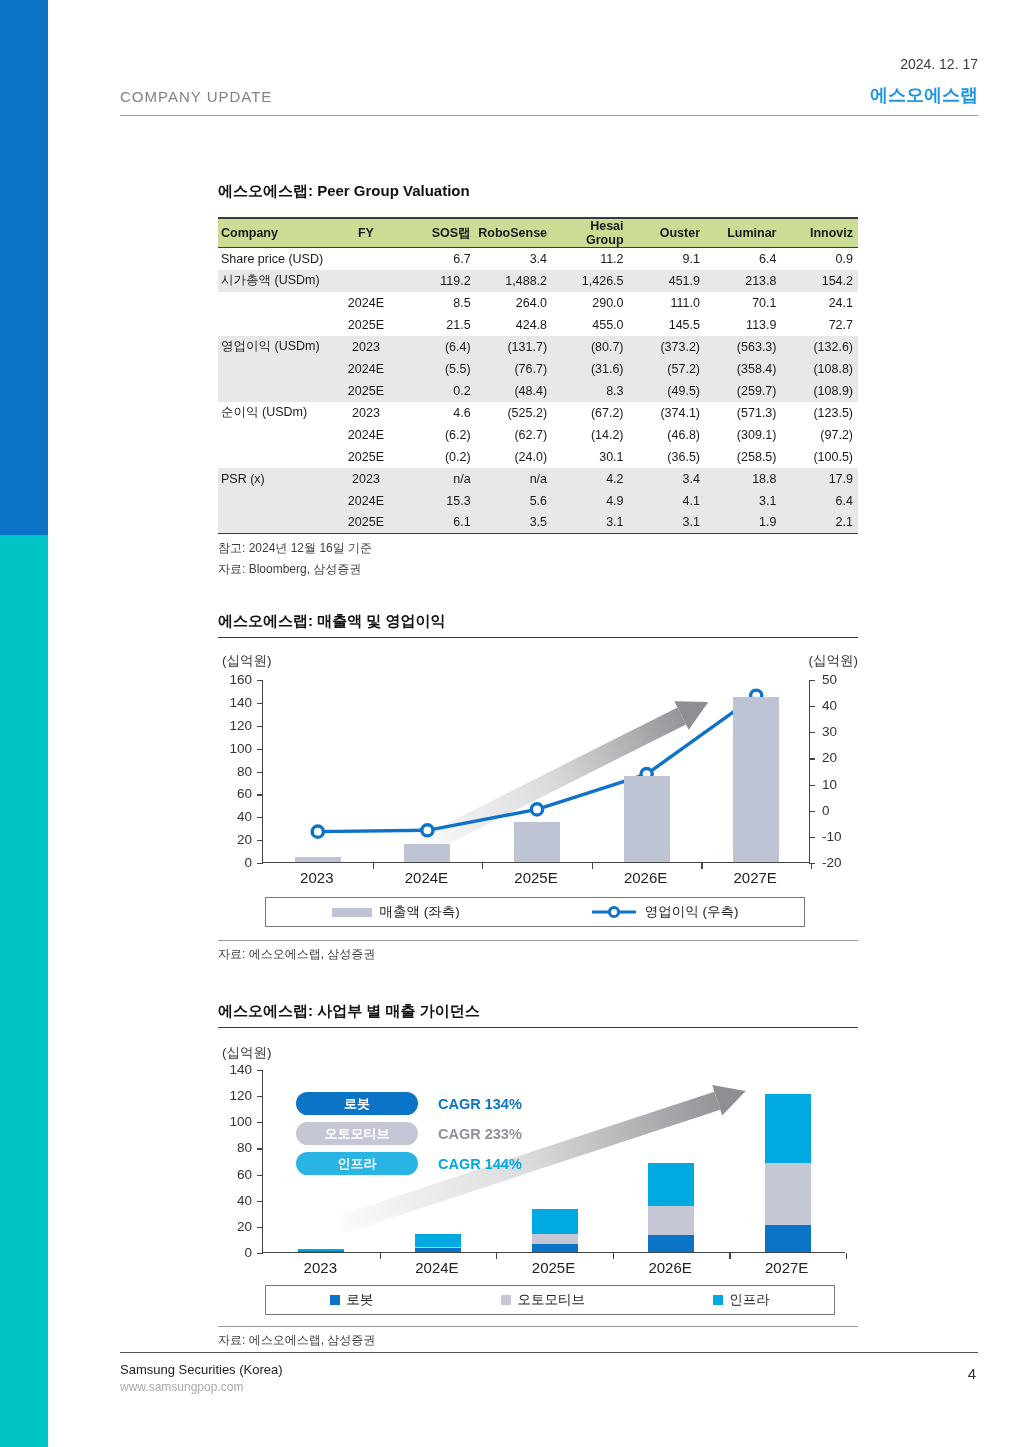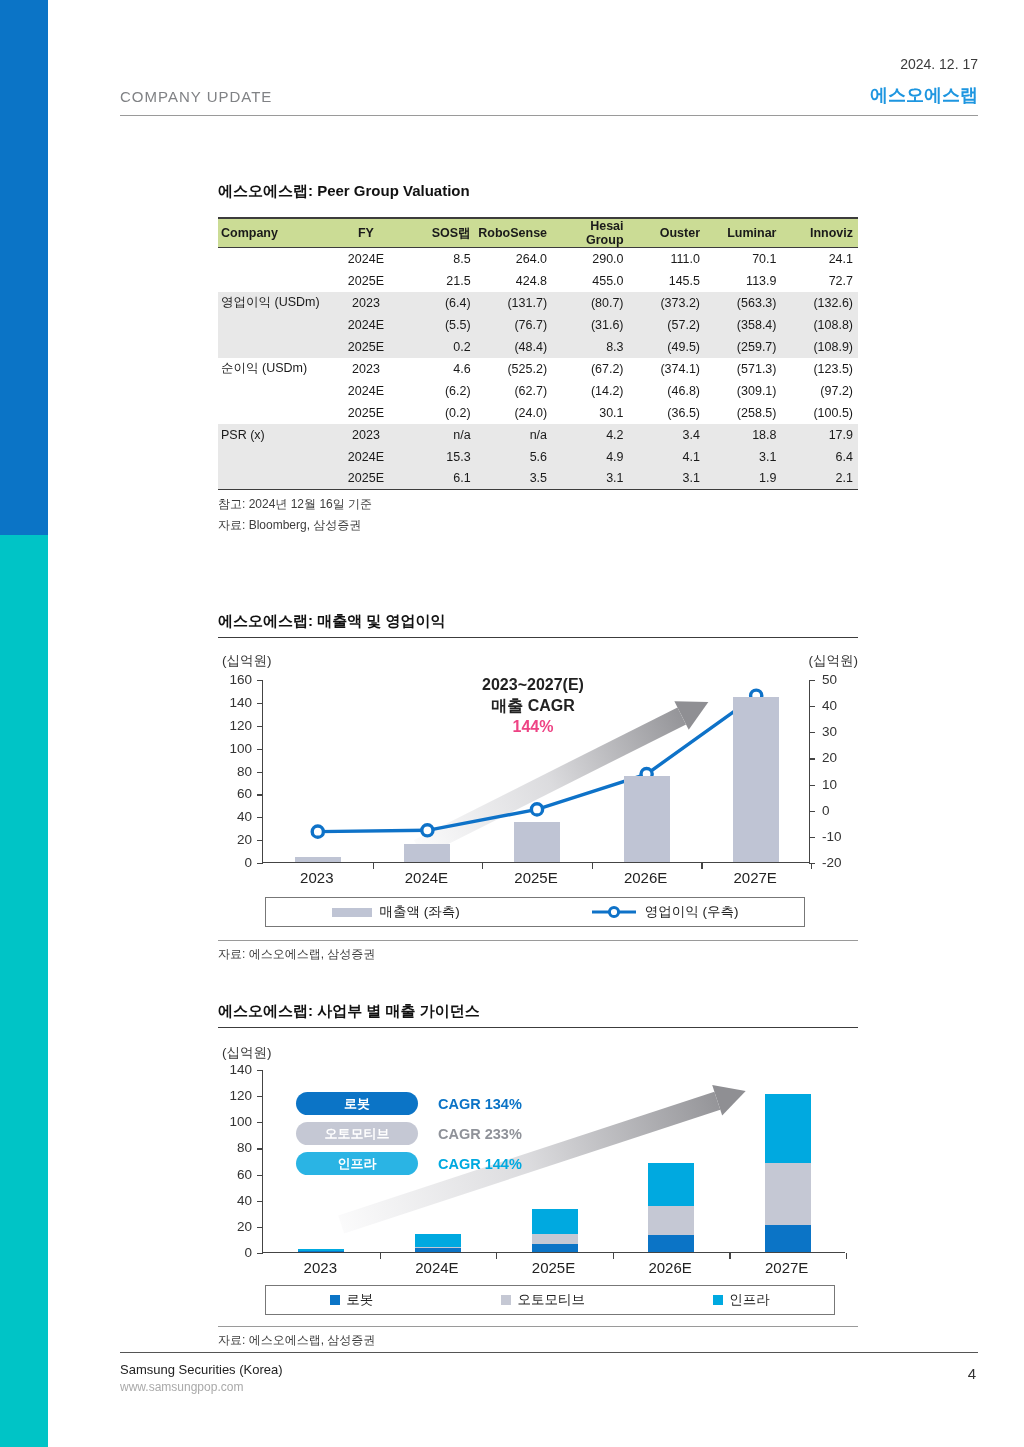--- a/index.html
+++ b/index.html
@@ -100,20 +100,40 @@
             <th class="col-num">SOS랩</th>
             <th class="col-num">RoboSense</th>
             <th class="col-num">Hesai Group</th>
             <th class="col-num">Ouster</th>
             <th class="col-num">Luminar</th>
             <th class="col-num">Innoviz</th>
           </tr>
         </thead>
         <tbody>
           <tr>
+            <td class="col-label">Share price (USD)</td>
+            <td class="col-fy"></td>
+            <td class="col-num">6.7</td>
+            <td class="col-num">3.4</td>
+            <td class="col-num">11.2</td>
+            <td class="col-num">9.1</td>
+            <td class="col-num">6.4</td>
+            <td class="col-num">0.9</td>
+          </tr>
+          <tr class="shade">
+            <td class="col-label">시가총액 (USDm)</td>
+            <td class="col-fy"></td>
+            <td class="col-num">119.2</td>
+            <td class="col-num">1,488.2</td>
+            <td class="col-num">1,426.5</td>
+            <td class="col-num">451.9</td>
+            <td class="col-num">213.8</td>
+            <td class="col-num">154.2</td>
+          </tr>
+          <tr>
             <td class="col-label"></td>
             <td class="col-fy">2024E</td>
             <td class="col-num">8.5</td>
             <td class="col-num">264.0</td>
             <td class="col-num">290.0</td>
             <td class="col-num">111.0</td>
             <td class="col-num">70.1</td>
             <td class="col-num">24.1</td>
           </tr>
           <tr>
@@ -250,25 +270,20 @@
         <div class="ytick" style="top: 95.5714px;">10</div>
         <div class="ytick" style="top: 121.714px;">0</div>
         <div class="ytick" style="top: 147.857px;">-10</div>
         <div class="ytick" style="top: 174px;">-20</div>
       </div>
 
     <div class="plot dualaxis" style="left:44px; top:68px; width:548px; height:183px;">
       <div class="arrow" style="left:155px; top:152px; width:325px; transform:rotate(-26.7deg);">
         <div class="shaft"></div>
           <div class="head"></div>
-      </div>
-      <div class="anno" style="left:170px; top:-6px;">
-        <div class="l1">2023~2027(E)</div>
-        <div class="l2">매출 CAGR</div>
-        <div class="l3" style="color: rgb(238, 67, 132);">144%</div>
       </div>
       <svg width="548" height="183" style="position:absolute; left:0; top:0; overflow:visible;">
           <polyline points="54.8,151.6285714285714 164.4,150.32142857142856 274,129.40714285714284 383.6,94.1142857142857 493.2,15.68571428571429" fill="none" stroke="#0e72c8" stroke-width="3.4"></polyline>
           <circle cx="54.8" cy="151.6285714285714" r="5.6" fill="#fff" stroke="#0e72c8" stroke-width="3.4"></circle>
           <circle cx="164.4" cy="150.32142857142856" r="5.6" fill="#fff" stroke="#0e72c8" stroke-width="3.4"></circle>
           <circle cx="274" cy="129.40714285714284" r="5.6" fill="#fff" stroke="#0e72c8" stroke-width="3.4"></circle>
           <circle cx="383.6" cy="94.1142857142857" r="5.6" fill="#fff" stroke="#0e72c8" stroke-width="3.4"></circle>
           <circle cx="493.2" cy="15.68571428571429" r="5.6" fill="#fff" stroke="#0e72c8" stroke-width="3.4"></circle>
         </svg>
     <div class="tickmark" style="left: -6px; width: 6px; height: 1.2px; top: 0px;"></div>

